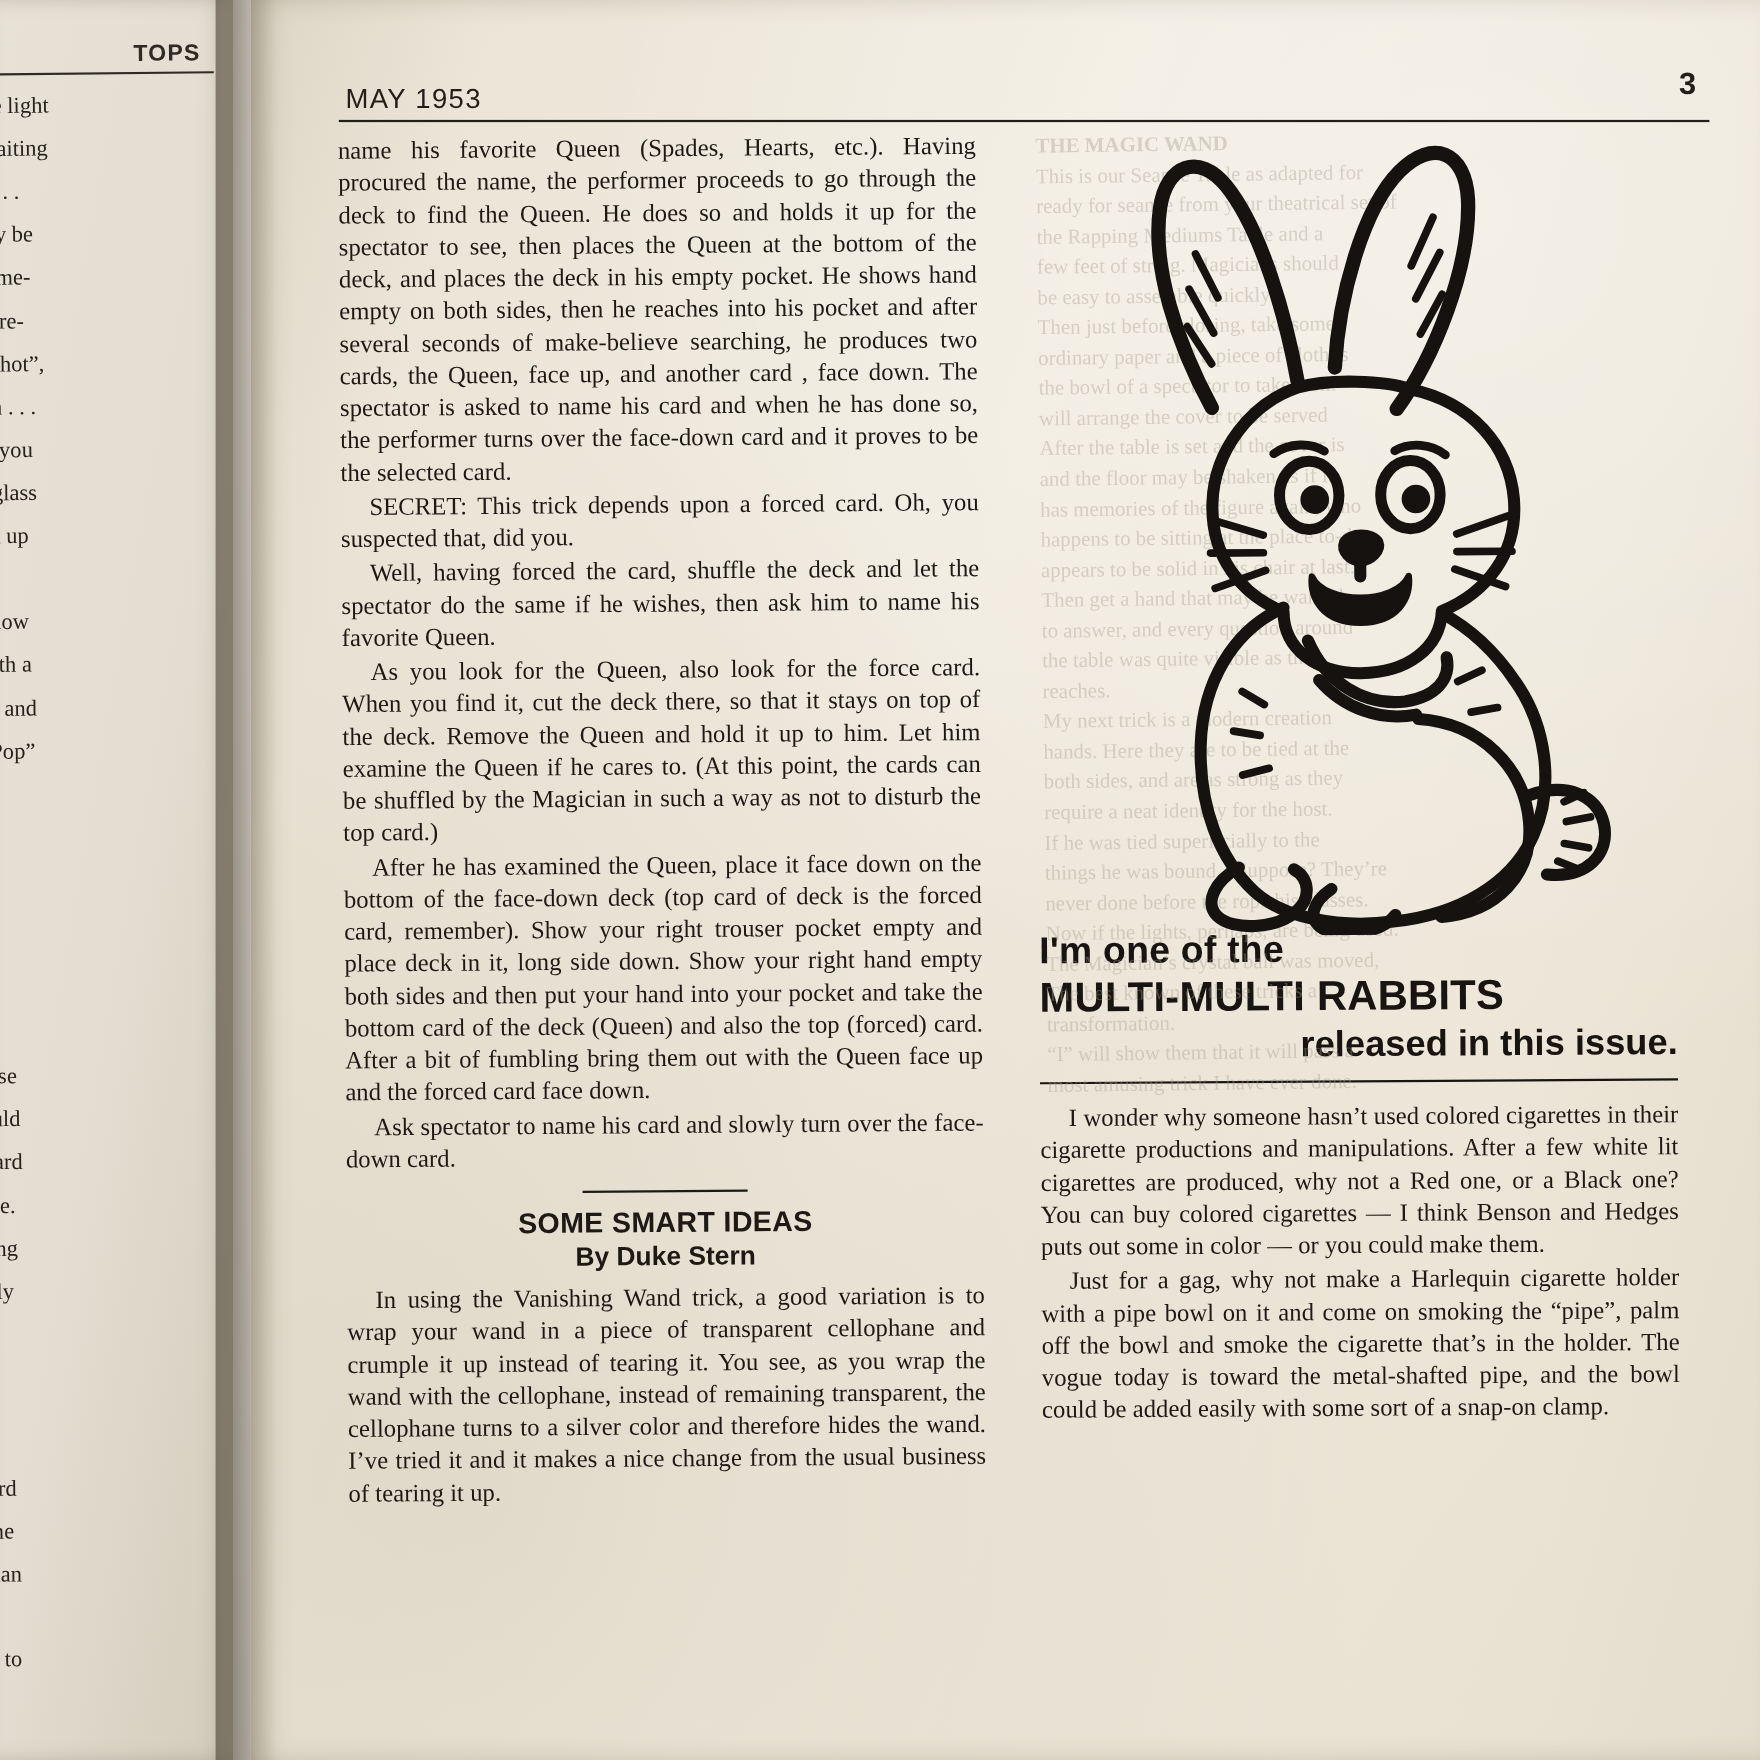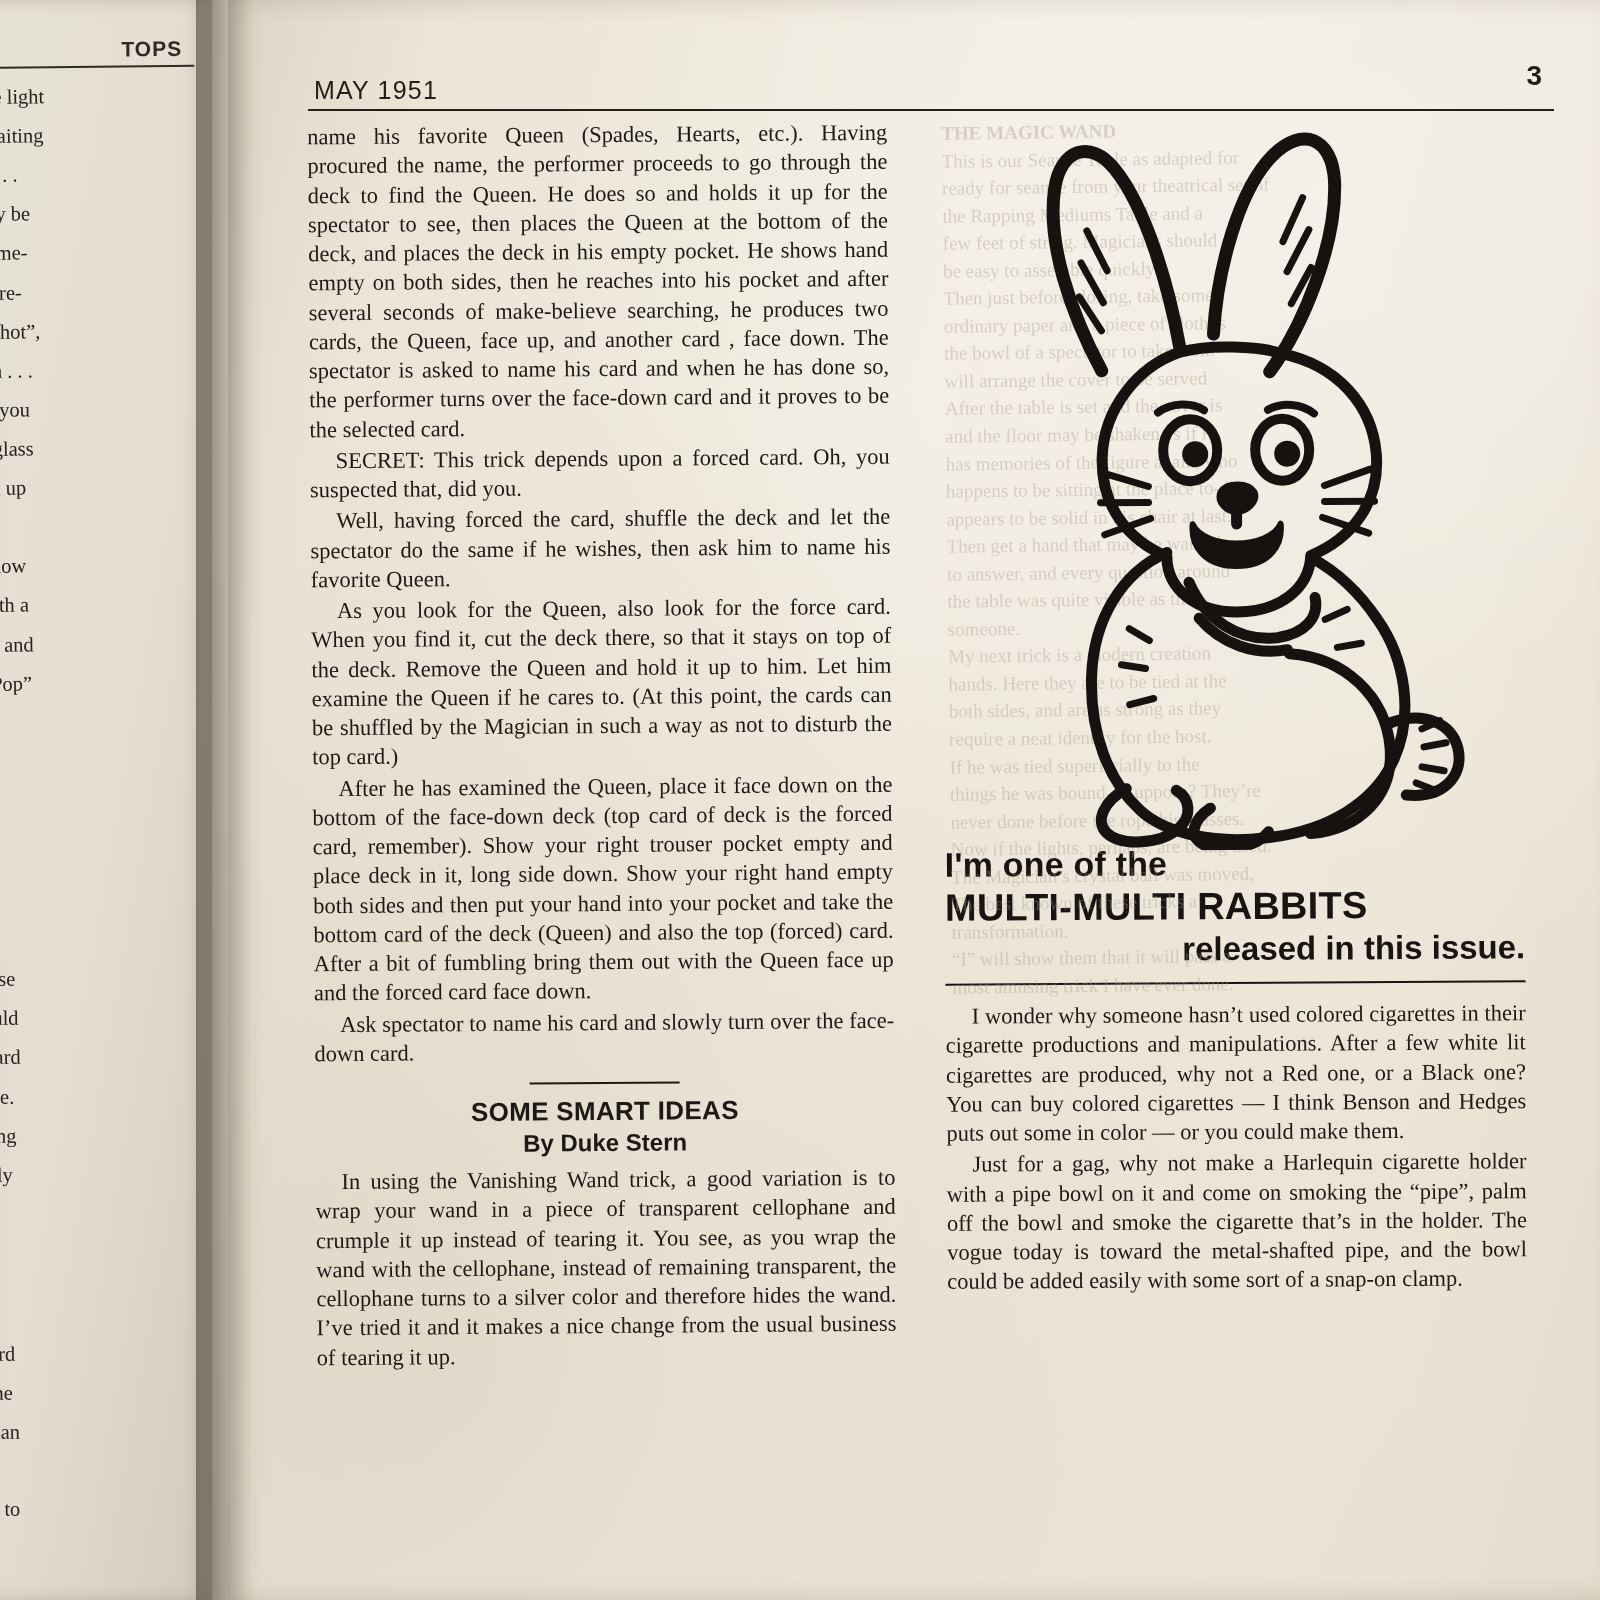--- a/index.html
+++ b/index.html
@@ -280,21 +280,21 @@
     </div>
   </div>
 
   <div class="gutter"></div>
 
   <div class="right-page">
     <div class="paper-grain"></div>
     <div class="rp-inner">
 
       <div class="masthead">
-        <div class="issue">MAY 1951</div>
+        <div class="issue">MAY 1953</div>
         <div class="pageno">3</div>
         <div class="rule"></div>
       </div>
 
       <div class="cols">
 
         <div class="col left-col">
           <div class="body-text">
             <p class="noindent">name his favorite Queen (Spades, Hearts, etc.). Having procured the name, the performer proceeds to go through the deck to find the Queen. He does so and holds it up for the spectator to see, then places the Queen at the bottom of the deck, and places the deck in his empty pocket. He shows hand empty on both sides, then he reaches into his pocket and after several seconds of make-believe searching, he produces two cards, the Queen, face up, and another card , face down. The spectator is asked to name his card and when he has done so, the performer turns over the face-down card and it proves to be the selected card.</p>
             <p>SECRET: This trick depends upon a forced card. Oh, you suspected that, did you.</p>
@@ -327,21 +327,21 @@
             <span>the bowl of a spectator to take from</span><br>
             <span>will arrange the cover to be served</span><br>
             <span>After the table is set and the cover is</span><br>
             <span>and the floor may be shaken as if it</span><br>
             <span>has memories of the figure again, who</span><br>
             <span>happens to be sitting at the place to-day</span><br>
             <span>appears to be solid in his chair at last.</span><br>
             <span>Then get a hand that may be wanted.</span><br>
             <span>to answer, and every question around</span><br>
             <span>the table was quite visible as the</span><br>
-            <span>someone.</span><br>
+            <span>reaches.</span><br>
             <span>My next trick is a modern creation</span><br>
             <span>hands. Here they are to be tied at the</span><br>
             <span>both sides, and are as strong as they</span><br>
             <span>require a neat identity for the host.</span><br>
             <span>If he was tied superficially to the</span><br>
             <span>things he was bound. “Suppose? They’re</span><br>
             <span>never done before the rope his glasses.</span><br>
             <span>Now if the lights, perhaps, are being used.</span><br>
             <span>The Magician’s crystal ball was moved,</span><br>
             <span>The best known of these tricks a</span><br>

